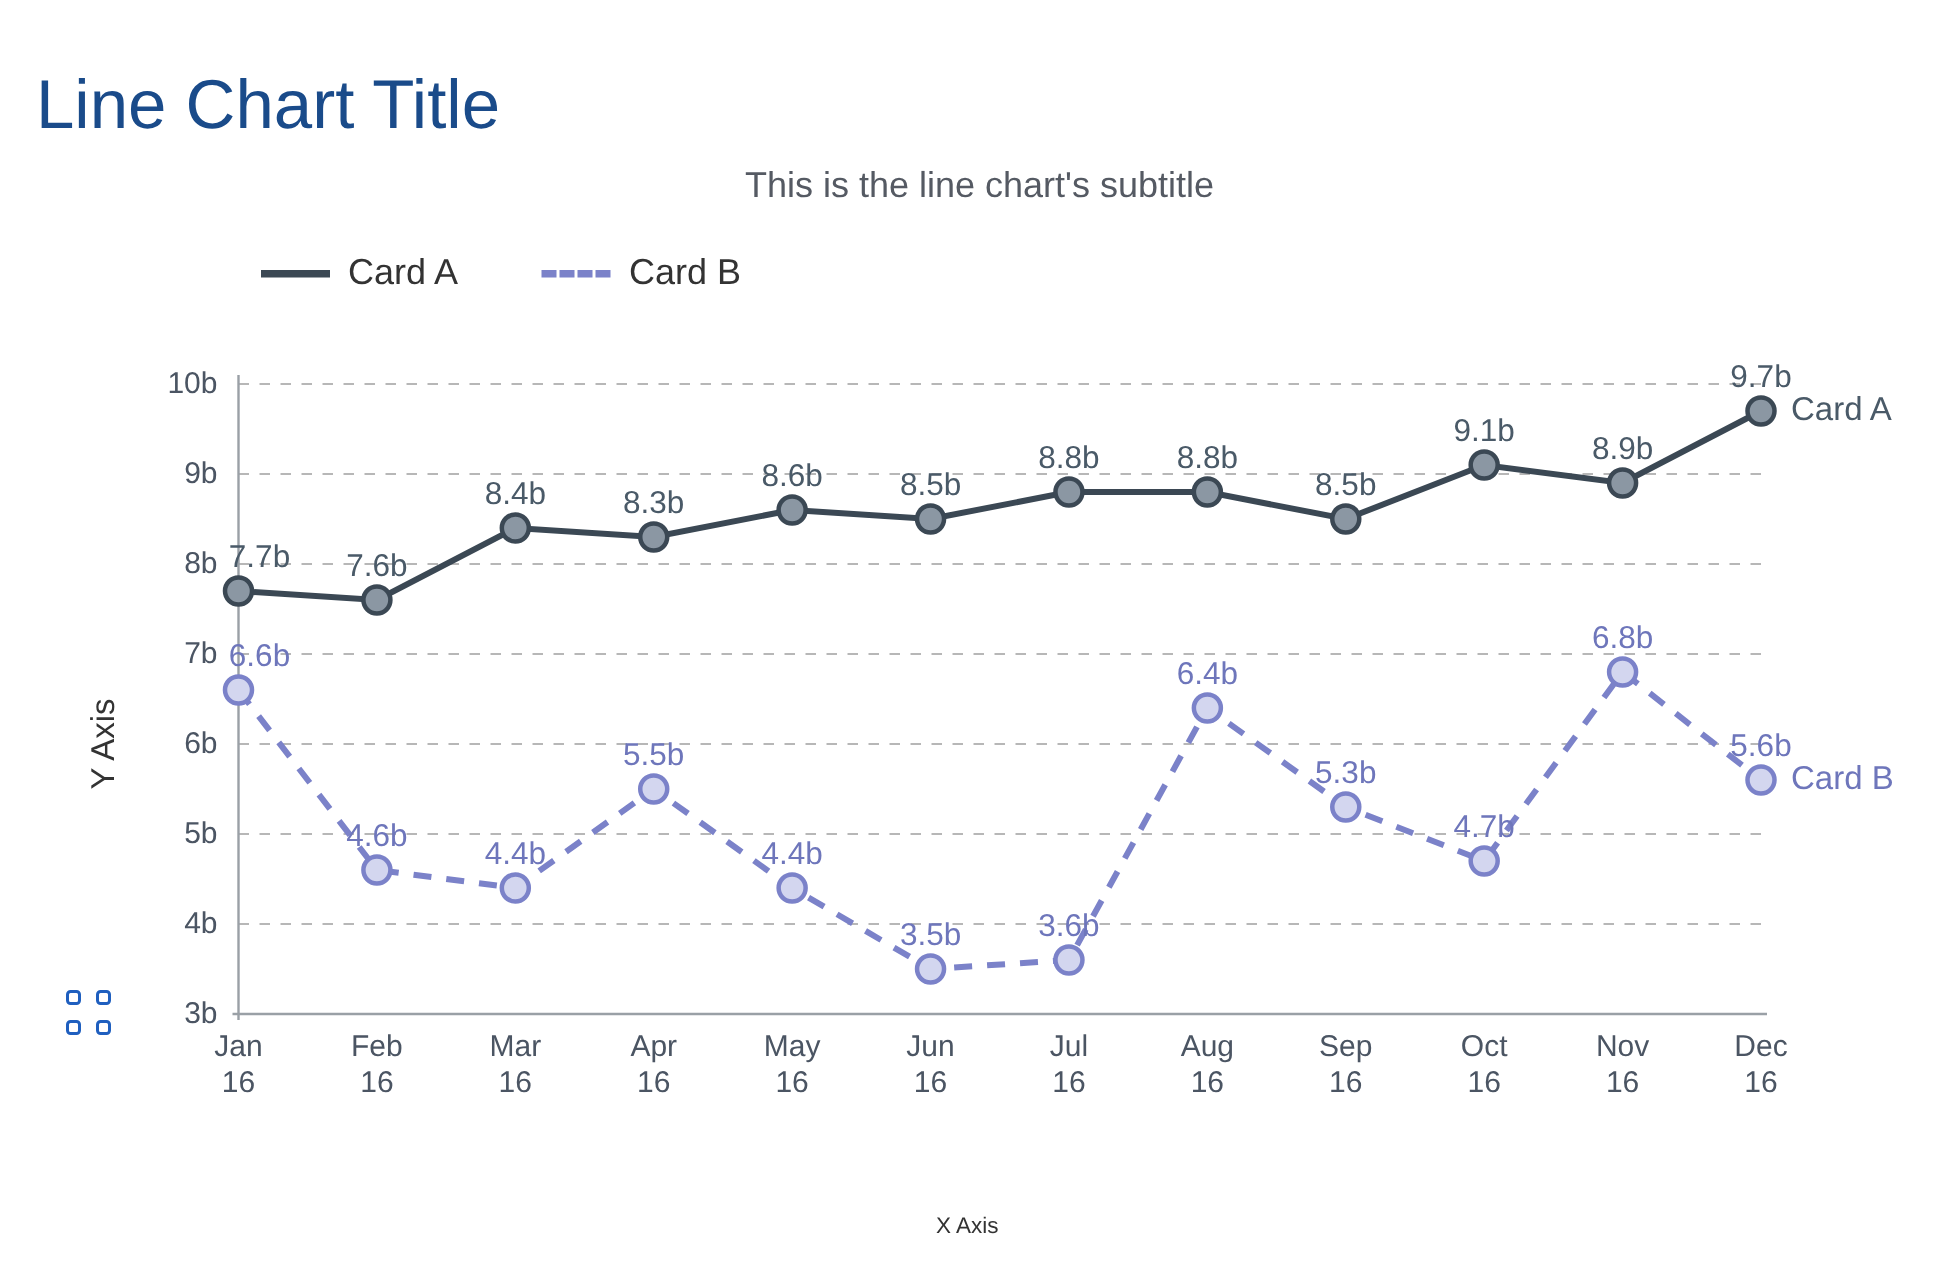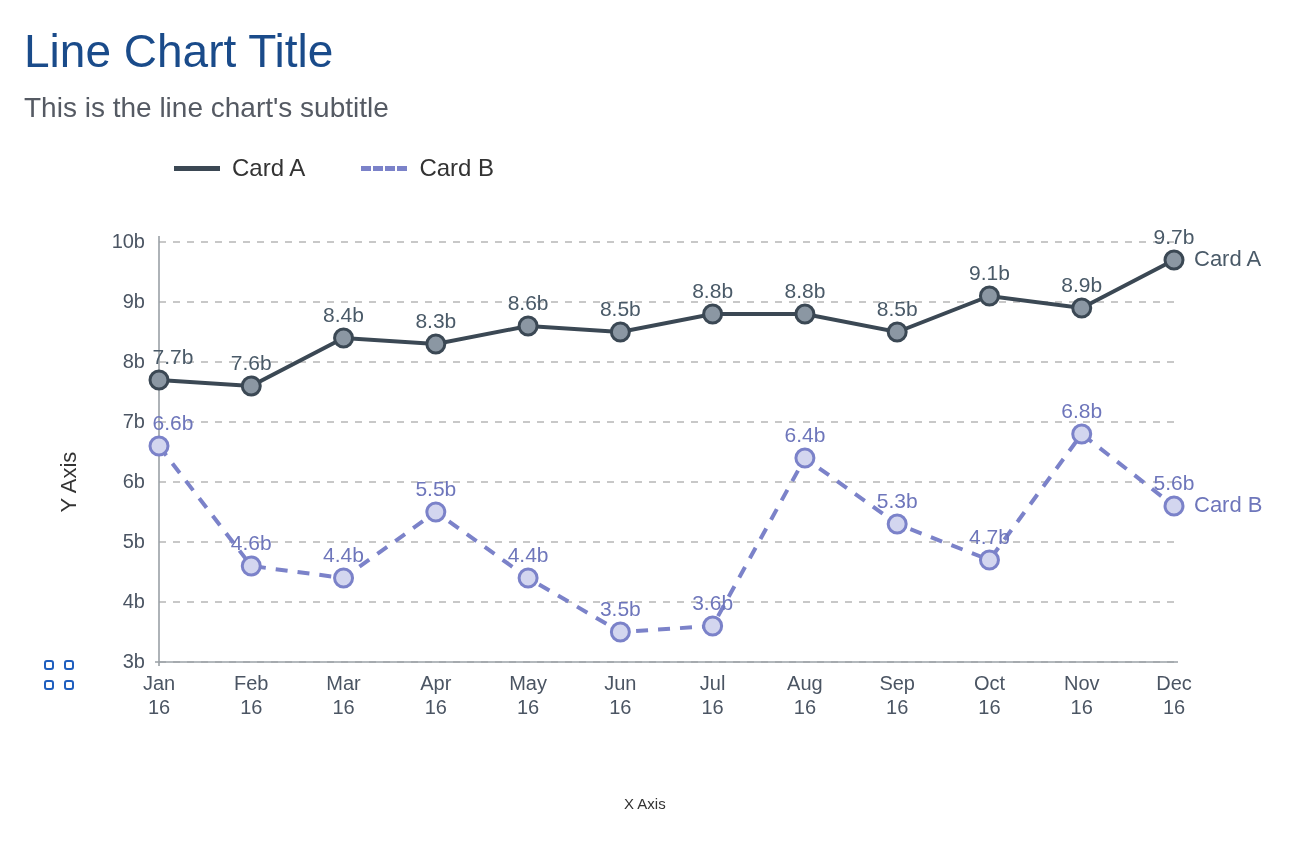--- a/index.html
+++ b/index.html
@@ -9,32 +9,33 @@
     height: 842px;
     background: #ffffff;
     font-family: "Helvetica Neue", Arial, sans-serif;
     color: #333;
   }
   .page {
     position: relative;
     width: 1306px;
     height: 716px;
     box-sizing: border-box;
-    padding: 14px 24px;
+    padding: 32px 24px;
   }
   .title {
     font-size: 46px;
     font-weight: 400;
     color: #1a4b8a;
     margin: 10px 0 14px 0;
   }
   .subtitle {
-    font-size: 28px;
+    font-size: 24px;
     color: #555a63;
     margin: 0 0 30px 0;
+    text-align: center;
   }
 
   .legend {
     display: flex;
     align-items: center;
     gap: 56px;
     margin-left: 150px;
     margin-bottom: 40px;
     font-size: 24px;
     color: #333;

